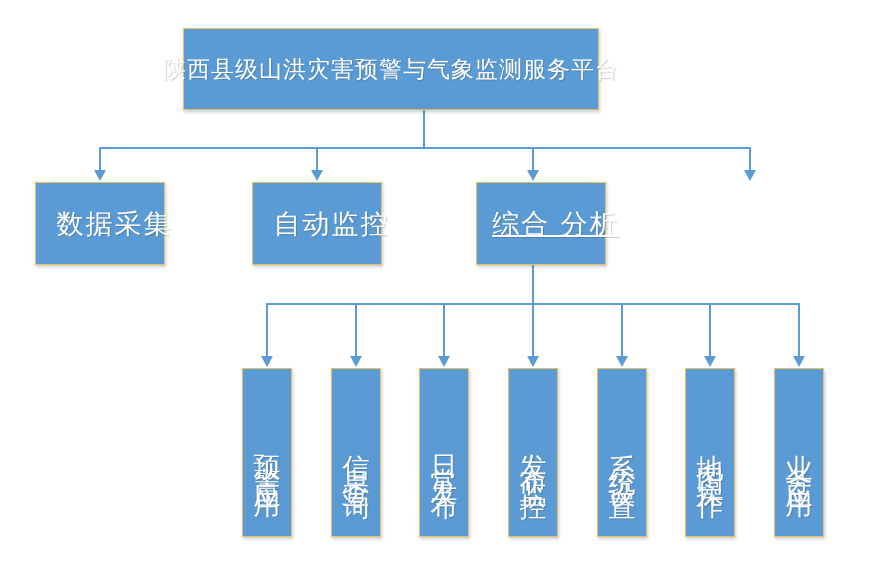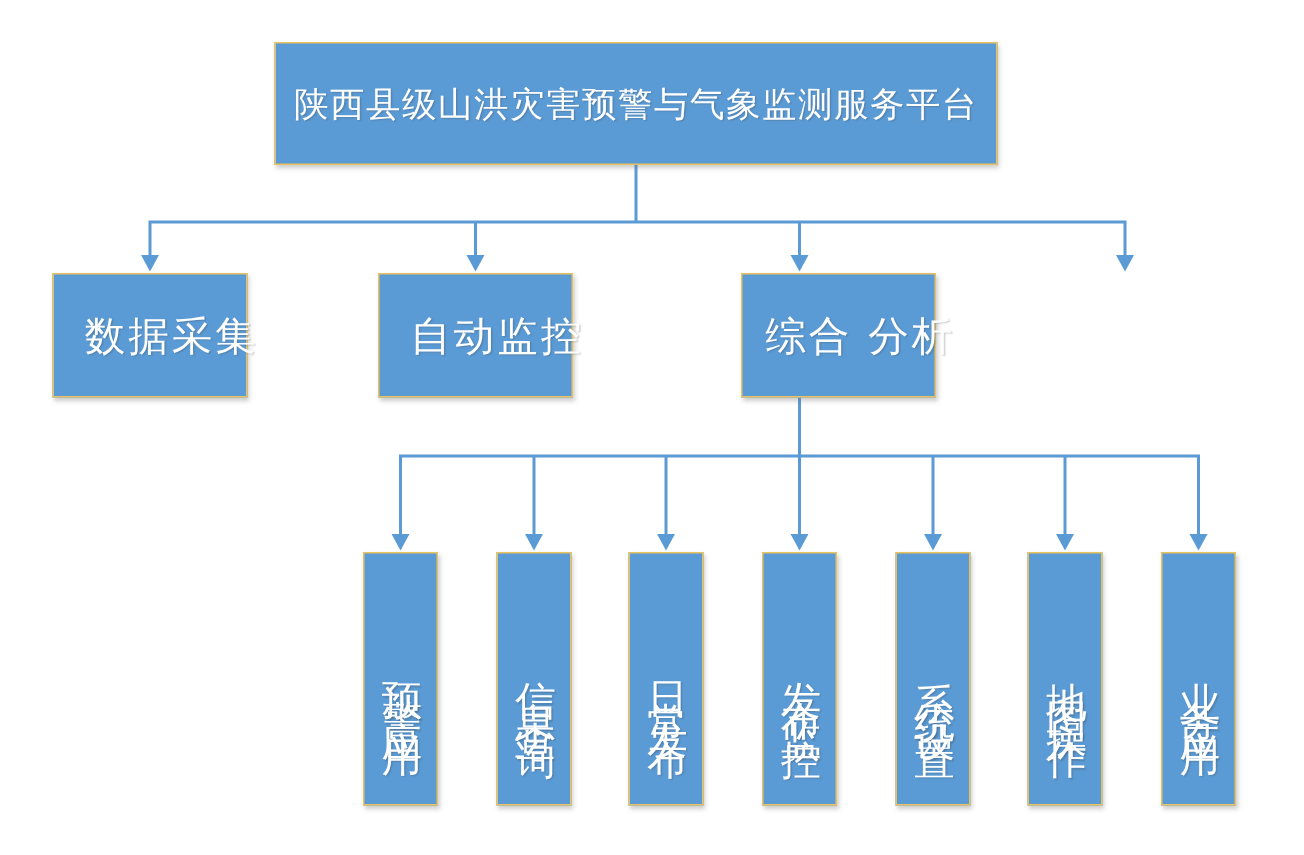--- a/index.html
+++ b/index.html
@@ -37,36 +37,36 @@
     box-shadow: 1px 2px 3px rgba(110,110,110,0.35);
     color: var(--text-color);
     display: flex;
     align-items: center;
     justify-content: center;
     text-align: center;
     text-shadow: 1px 1px 1px rgba(60,60,60,0.25);
   }
   .node-root {
     left: 183px; top: 28px;
-    width: 482px; height: 82px;
+    width: 416px; height: 82px;
     font-size: 23px;
     letter-spacing: 1px;
     white-space: nowrap;
   }
   .node-l2 {
     top: 182px;
     width: 130px; height: 83px;
     font-size: 27px;
     letter-spacing: 2px;
     white-space: nowrap;
     padding-left: 29px;
   }
   .node-l2.p0 { left: 35px; }
   .node-l2.p1 { left: 252px; font-family: Liberation Serif, serif; }
-  .node-l2.p2 { left: 494px; }
+  .node-l2.p2 { left: 476px; text-decoration: underline; }
   .node-l2.p3 { left: 685px; }
   .node-l3 {
     top: 368px;
     width: 50px; height: 169px;
     font-size: 27px;
     writing-mode: vertical-rl;
     text-orientation: upright;
   }
   .node-l3 span {
     letter-spacing: 13px;

